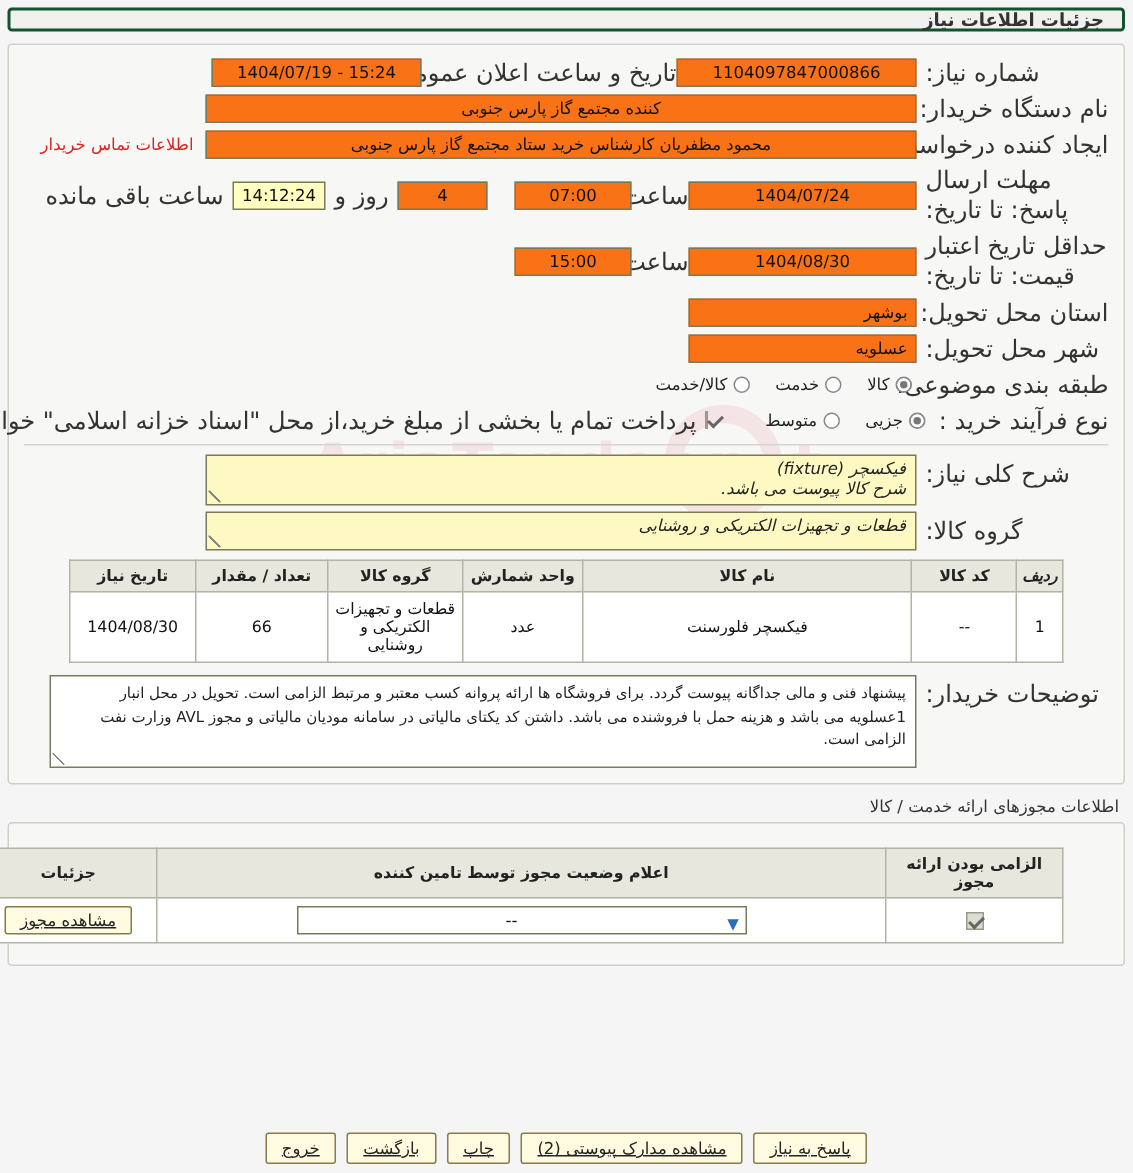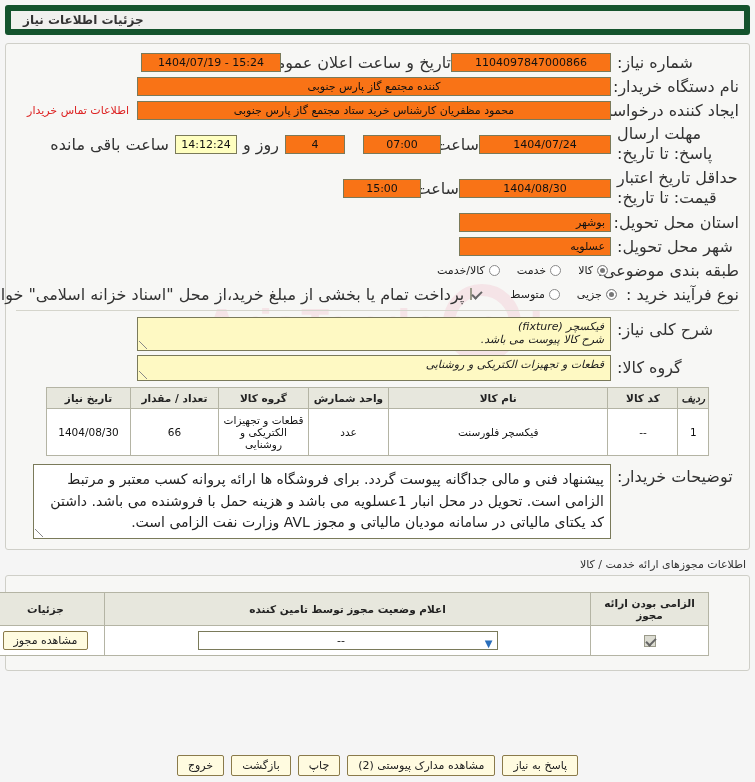--- a/index.html
+++ b/index.html
@@ -14,27 +14,27 @@
   }
   #page {
     position: relative;
     width: 755px; height: 782px;
     background: #f5f5f5;
     overflow: hidden;
   }
   
   .titlebar {
     margin: 5px 5px 0 5px;
-    height: 30px;
+    height: 16px;
     background: #f0f0ee;
-    border: 6px solid #14532d;
+    border: 2px solid #14532d;
     border-radius: 3px;
     display: flex;
     align-items: center;
-    justify-content: flex-end;
+    justify-content: flex-start;
     padding: 0 12px;
   }
   .titlebar .t {
     font-size: 12px;
     font-weight: bold;
     color: #333;
   }
   
   .panel {
     margin: 8px 5px 0 5px;
@@ -149,21 +149,21 @@
     padding: 5px 3px;
     text-align: center;
     background: #fff;
     color: #111;
   }
   .note-box {
     border: 1px solid #7a7a5a;
     background: #fff;
     padding: 4px 6px;
     line-height: 1.55;
-    font-size: 14px;
+    font-size: 10px;
     position: relative;
     min-height: 62px;
   }
   .subhead {
     margin: 8px 5px 0 5px;
     font-size: 11px;
     color: #333;
     text-align: right;
     padding-right: 4px;
   }
@@ -206,20 +206,21 @@
   .btn {
     display: inline-block;
     border: 1px solid #8a7a4a;
     background: #fffbe0;
     padding: 3px 10px;
     font-size: 11px;
     color: #222;
     border-radius: 2px;
     cursor: pointer;
     text-align: right;
+    text-decoration: underline;
   }
   .btn.small { padding: 2px 10px; }
   .footer {
     position: absolute;
     left: 0; right: 0; bottom: 6px;
     display: flex;
     justify-content: center;
     gap: 7px;
     direction: rtl;
   }
@@ -255,21 +256,21 @@
       </div>
 
       <div class="row">
         <div class="lbl w130">ایجاد کننده درخواست:</div>
         <div class="fld" style="width:474px;">محمود مظفریان کارشناس خرید ستاد مجتمع گاز پارس جنوبی</div>
         <a class="link">اطلاعات تماس خریدار</a>
       </div>
 
       <div class="row">
         <div class="lbl w130" style="white-space:normal; line-height:1.25;">مهلت ارسال پاسخ: تا تاریخ:</div>
-        <div class="fld ltr" style="width:132px;">1404/07/24</div>
+        <div class="fld ltr" style="width:152px;">1404/07/24</div>
         <span class="lbl" style="width:38px; text-align:center; padding:0;">ساعت</span>
         <div class="fld ltr" style="width:78px;">07:00</div>
         <div class="fld ltr" style="width:60px; margin-right:18px;">4</div>
         <span class="lbl" style="padding:0 6px;">روز و</span>
         <div class="fld ltr yellow" style="width:62px;">14:12:24</div>
         <span class="lbl" style="padding:0 6px;">ساعت باقی مانده</span>
       </div>
 
       <div class="row">
         <div class="lbl w130" style="white-space:normal; line-height:1.25;">حداقل تاریخ اعتبار قیمت: تا تاریخ:</div>

